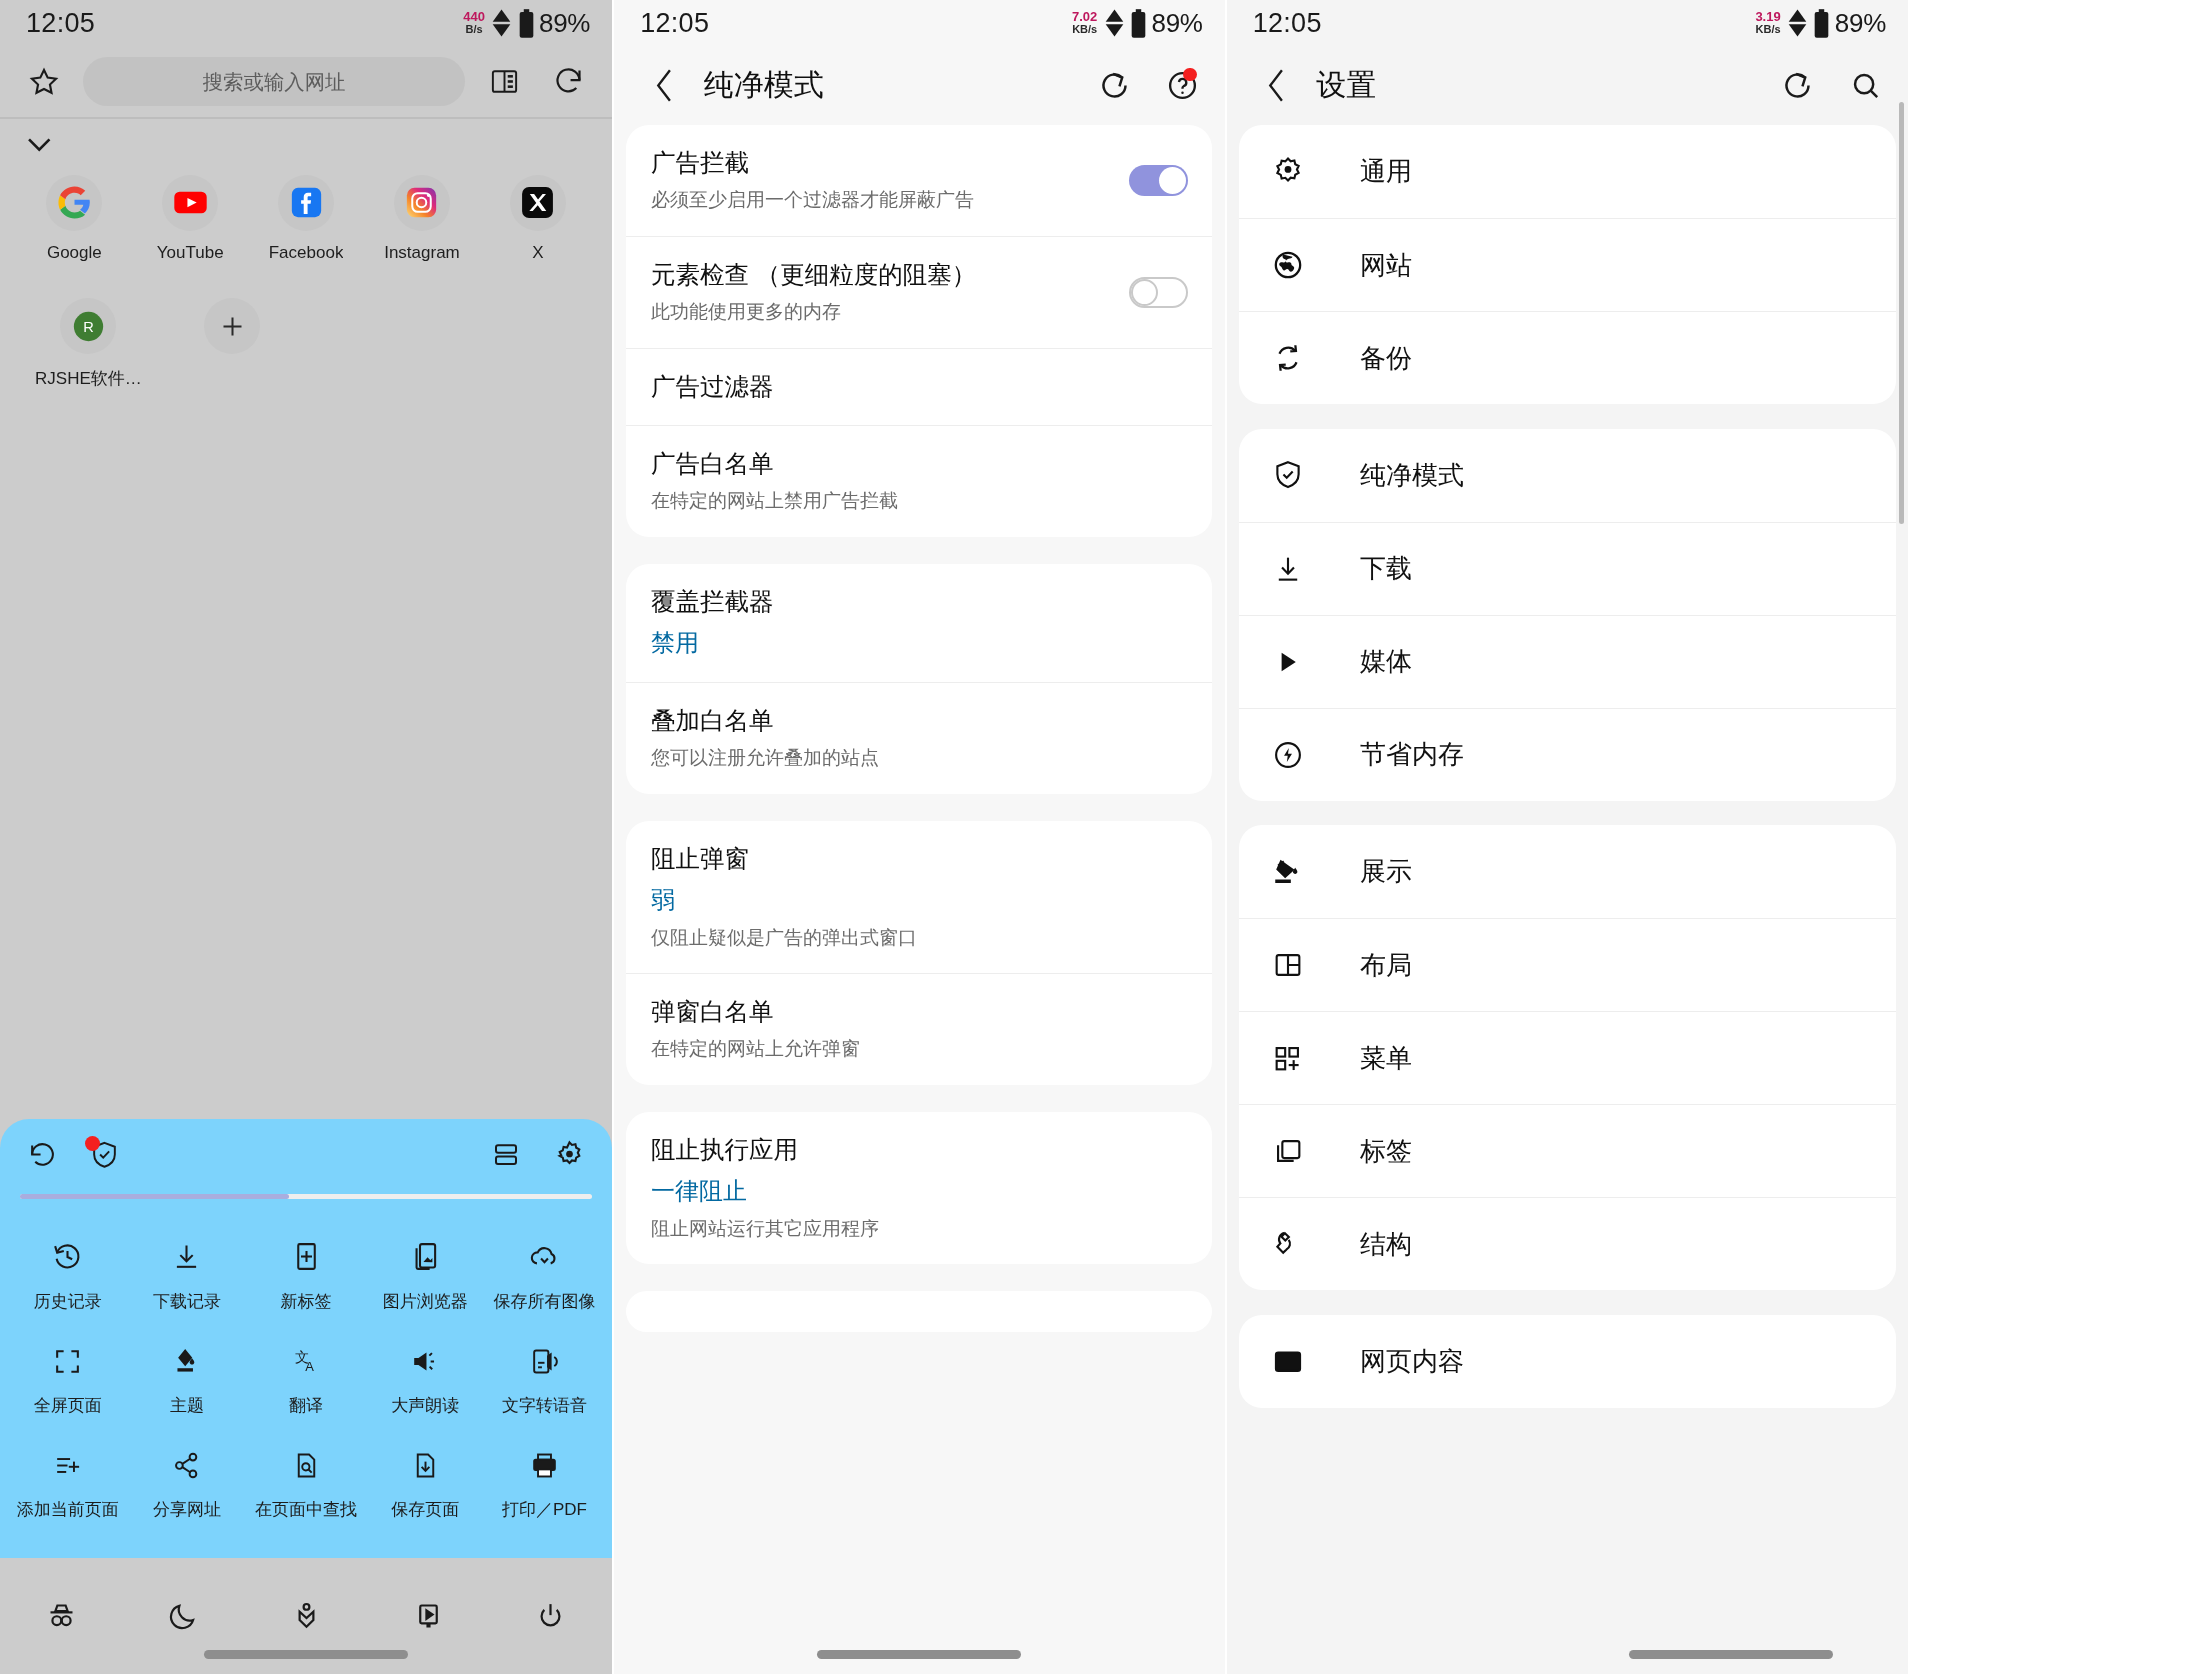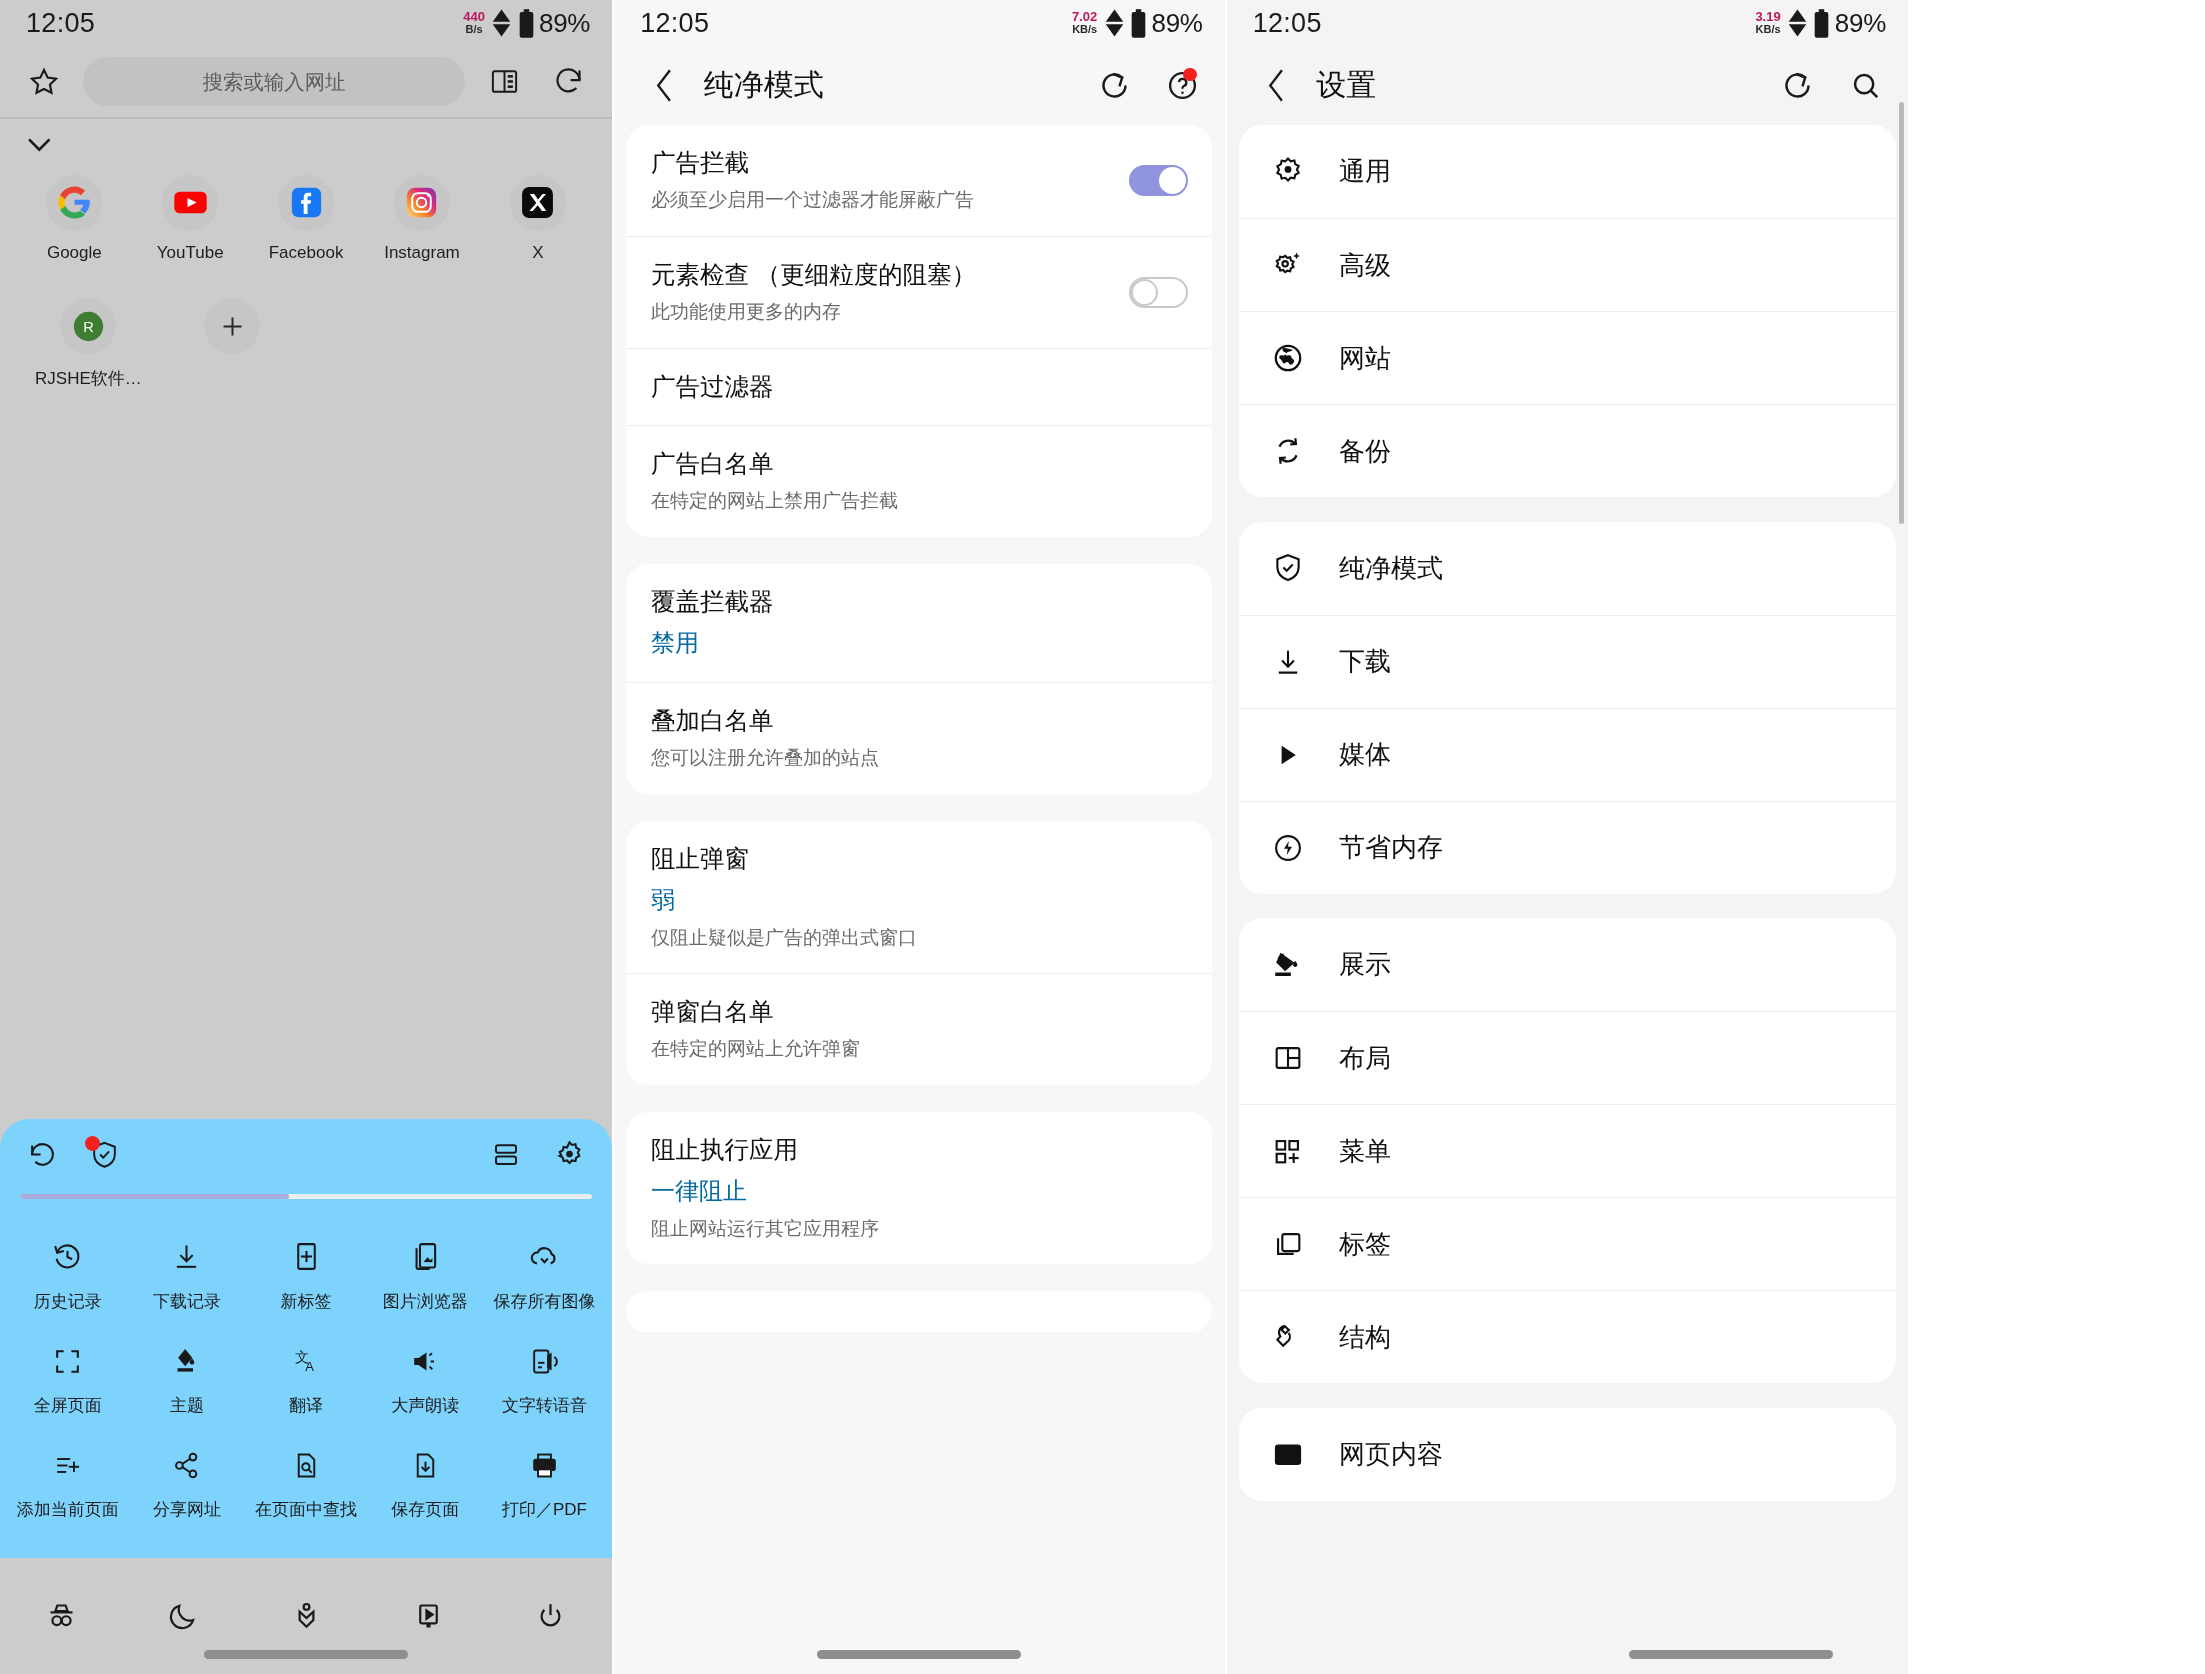--- a/index.html
+++ b/index.html
@@ -97,21 +97,21 @@
   .crow .tv { font-size: 24px; color: #0369a1; margin-top: 9.5px; }
   .toggle { width: 59px; height: 31px; border-radius: 15.7px; position: relative; flex: none; margin-left: 16.3px; }
   .toggle.on { background: #9093dd; }
   .toggle.off { background: #ffffff; border: 2px solid #c9c9c9; }
   .toggle i { position: absolute; width: 27px; height: 27px; border-radius: 50%; top: 2px; display: block; }
   .toggle.on i { background: #ffffff; right: 2px; }
   .toggle.off i { background: #ffffff; border: 2px solid #c9c9c9; left: 0px; top: 0px; }
 
   
   .slist { background: #ffffff; border-radius: 23px; margin: 0 12.3px 24.5px 12.3px; overflow: hidden; }
-  .sitem { height: 93px; display: flex; align-items: center; padding: 0 27px; }
+  .sitem { height: 93px; display: flex; align-items: center; padding: 0 27px; gap: 21px; }
   .sitem + .sitem { border-top: 1.4px solid #ededed; }
   .sitem .si { width: 44px; display: flex; align-items: center; justify-content: center; }
   .sitem .sl { font-size: 26px; color: #111111; margin-left: 29px; }
   .scrollbar { position: absolute; right: 4.1px; top: 102px; width: 5.4px; height: 422px;
                background: #b9b9b9; border-radius: 2.7px; }
   svg { display: block; }
 </style>
 </head>
 <body>
 
@@ -676,30 +676,20 @@
         <span class="si">
           <svg width="34" height="34" viewBox="0 0 24 24" fill="none" stroke="#111" stroke-width="1.5">
               <path d="M12 2.5l1.9 1.9 2.6-.5.6 2.6 2.4 1.3-1.2 2.4 1.2 2.4-2.4 1.3-.6 2.6-2.6-.5L12 18l-1.9-1.9-2.6.5-.6-2.6-2.4-1.3 1.2-2.4-1.2-2.4 2.4-1.3.6-2.6 2.6.5z"></path>
               <circle cx="12" cy="10.2" r="2.4" fill="#111" stroke="none"></circle>
             </svg>
         </span>
         <span class="sl">通用</span>
       </div>
       <div class="sitem">
         <span class="si">
-          <svg width="34" height="34" viewBox="0 0 24 24" fill="none" stroke="#111" stroke-width="1.5">
-              <path d="M10 5.5l1.5 1.5 2-.4.5 2 1.9 1-.9 1.9.9 1.9-1.9 1-.5 2-2-.4L10 17l-1.5-1.5-2 .4-.5-2-1.9-1 .9-1.9-.9-1.9 1.9-1 .5-2 2 .4z"></path>
-              <circle cx="10" cy="11.2" r="1.9"></circle>
-              <path d="M18 3.2l.7 1.7 1.7.7-1.7.7-.7 1.7-.7-1.7-1.7-.7 1.7-.7z" fill="#111" stroke="none"></path>
-            </svg>
-        </span>
-        <span class="sl">高级</span>
-      </div>
-      <div class="sitem">
-        <span class="si">
           <svg width="34" height="34" viewBox="0 0 24 24">
               <circle cx="12" cy="12" r="8.6" fill="none" stroke="#111" stroke-width="1.6"></circle>
               <path d="M8.5 4.6c-1 2 .2 3 1.4 3.4 1.3.4.6 2 -.6 2.2-1.2.2-2.4-.6-3.2.3-.8.9 0 2 .9 2.6.9.6.7 2 1.8 2.6 1.1.6 1.6-1 2.8-.8 1.2.2 1.1 1.8 2.3 1.9 1.2 0 2-1.2 2.4-2.3.4-1-.6-1.6-1.4-2.1-.8-.5-.1-1.8-1.2-2.2-1.1-.4-2.4.6-3.1-.4-.6-1 .8-1.8 1.8-2.2 1-.4 2.5-.3 2.8-1.5" fill="#111"></path>
             </svg>
         </span>
         <span class="sl">网站</span>
       </div>
       <div class="sitem">
         <span class="si">
           <svg width="34" height="34" viewBox="0 0 24 24" fill="none" stroke="#111" stroke-width="1.6">

